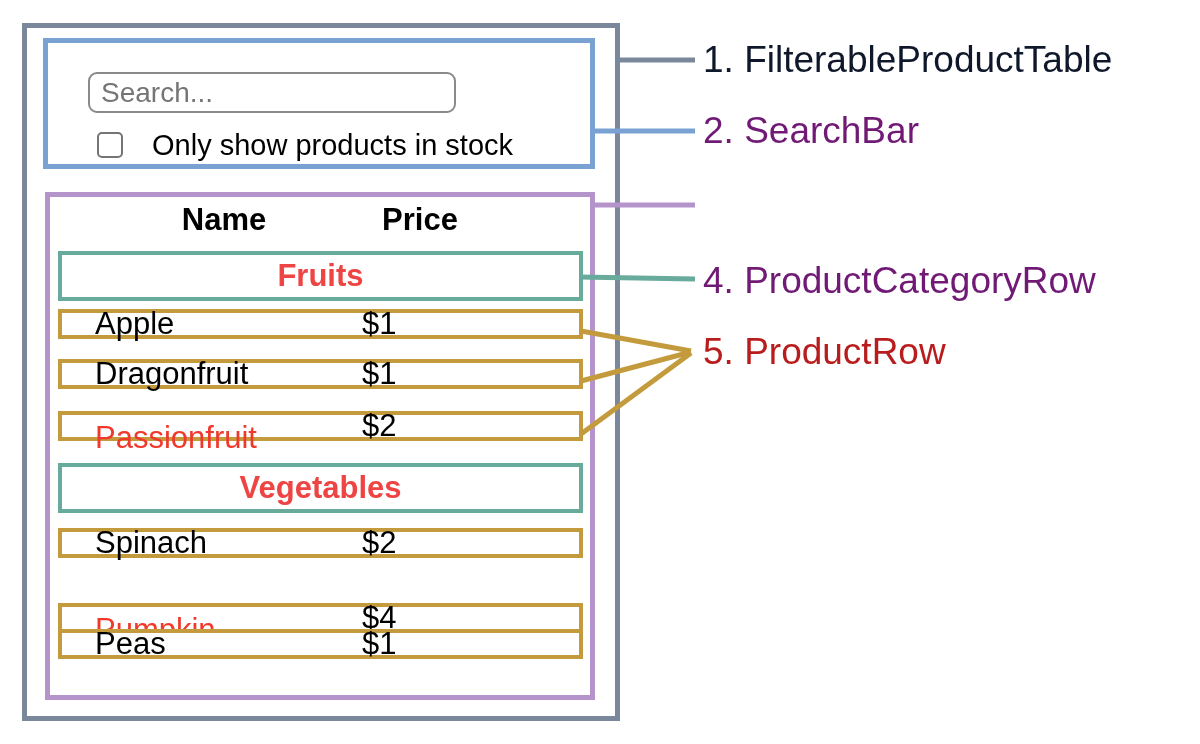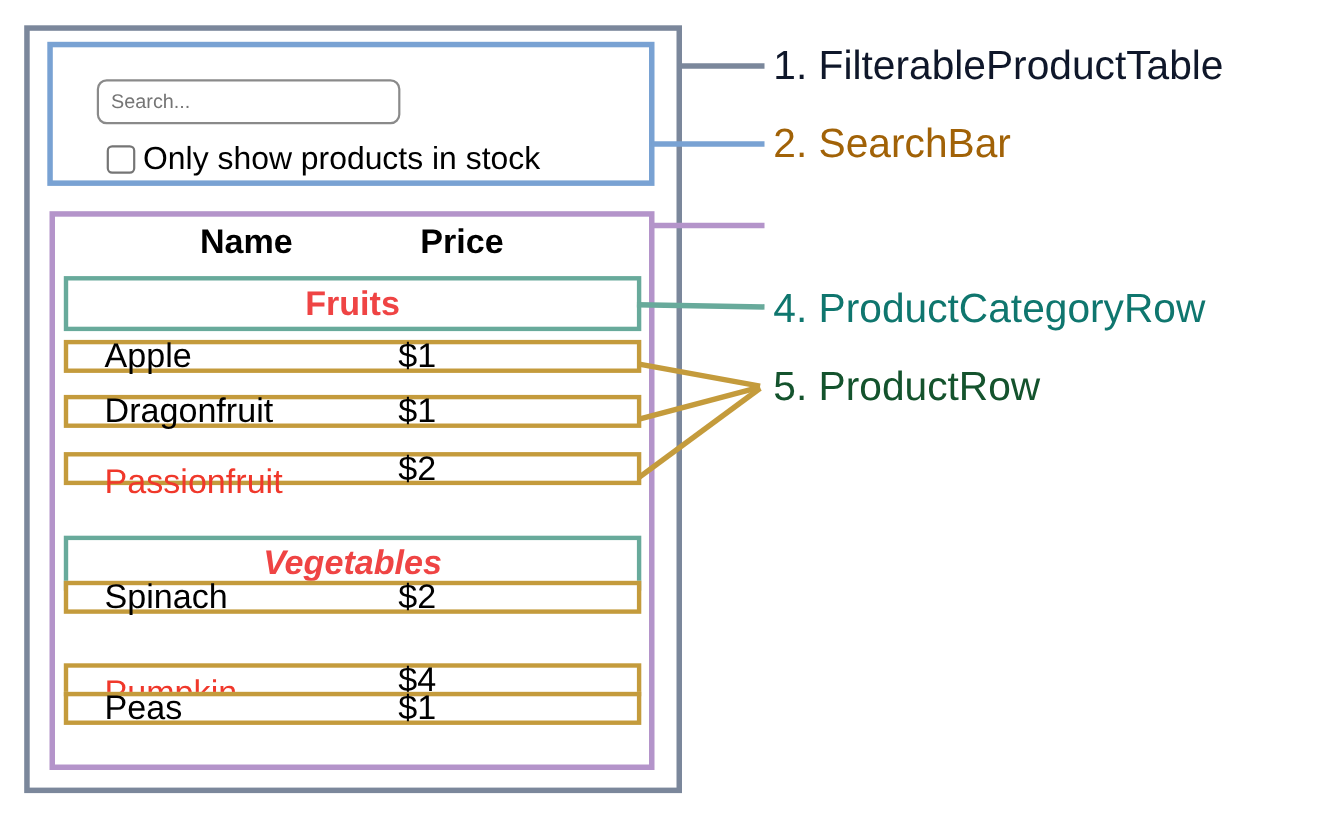--- a/index.html
+++ b/index.html
@@ -6,27 +6,27 @@
   body{font-family:"Liberation Sans",sans-serif;}
   .canvas{position:relative;width:1200px;height:744px;overflow:hidden;background:#fff;}
 
   
   .box{position:absolute;background:#fff;box-sizing:border-box;}
   .outer-box{left:22px;top:23px;width:598px;height:698px;border:5px solid var(--container,#7b879b);}
   .searchbar-box{left:43px;top:38px;width:552px;height:131px;border:5px solid var(--searchbar,#79a2d3);}
   .producttable-box{left:45px;top:192px;width:550px;height:508px;border:5px solid var(--producttable,#b494ca);}
 
   
-  .search-input{position:absolute;left:88px;top:72px;width:276px;height:41px;box-sizing:border-box;
+  .search-input{position:absolute;left:88px;top:72px;width:368px;height:41px;box-sizing:border-box;
     border:2px solid #8a8a8a;border-radius:9px;padding:0 11px;font-family:"Liberation Sans",sans-serif;
-    font-size:18px;color:#333;outline:none;}
+    font-size:28px;color:#333;outline:none;}
   .search-input::placeholder{color:#757575;opacity:1;}
   .checkbox{position:absolute;left:97px;top:132px;width:26px;height:26px;box-sizing:border-box;
     border:2px solid #757575;border-radius:5px;background:#fff;cursor:pointer;}
-  .checkbox-label{position:absolute;left:130px;top:129px;font-size:29px;line-height:32px;color:#000;cursor:pointer;}
+  .checkbox-label{position:absolute;left:152px;top:129px;font-size:29px;line-height:32px;color:#000;cursor:pointer;}
 
   
   .th{position:absolute;top:202px;width:170px;height:36px;text-align:center;font-weight:bold;
       font-size:31px;line-height:36px;color:#000;}
   .th-name{left:139px;}
   .th-price{left:335px;}
 
   
   .category-row,.product-row{position:absolute;left:58px;width:525px;background:#fff;box-sizing:border-box;
     display:flex;align-items:center;}
@@ -77,21 +77,21 @@
       <span class="cell-price">$1</span>
     </div>
     <div class="product-row" style="top: 359px;">
       <span class="cell-name">Dragonfruit</span>
       <span class="cell-price">$1</span>
     </div>
     <div class="product-row" style="top: 411px;">
       <span class="cell-name oos">Passionfruit</span>
       <span class="cell-price">$2</span>
     </div>
-    <div class="category-row" style="top: 487px; font-style: italic;">
+    <div class="category-row" style="top: 463px;">
       <span>Vegetables</span>
     </div>
     <div class="product-row" style="top: 528px;">
       <span class="cell-name">Spinach</span>
       <span class="cell-price">$2</span>
     </div>
     <div class="product-row" style="top: 603px;">
       <span class="cell-name oos">Pumpkin</span>
       <span class="cell-price">$4</span>
     </div>
@@ -106,26 +106,26 @@
     <line class="line-teal" x1="579" y1="277" x2="695" y2="279" stroke-width="5"></line>
     <line class="line-gold" x1="581" y1="331" x2="691" y2="351" stroke-width="5"></line>
     <line class="line-gold" x1="581" y1="381" x2="691" y2="352" stroke-width="5"></line>
     <line class="line-gold" x1="581" y1="434" x2="691" y2="353" stroke-width="5"></line>
   </svg>
 
   <div class="hier-label hl-1" style="color: #0f172a;">
     <span>1.</span>
     <span>FilterableProductTable</span>
   </div>
-  <div class="hier-label hl-2" style="color: #a16207;">
+  <div class="hier-label hl-2" style="color: #701a75;">
     <span>2.</span>
     <span>SearchBar</span>
   </div>
-  <div class="hier-label hl-4" style="color: #0f766e;">
+  <div class="hier-label hl-4" style="color: #701a75;">
     <span>4.</span>
     <span>ProductCategoryRow</span>
   </div>
-  <div class="hier-label hl-5" style="color: #14532d;">
+  <div class="hier-label hl-5" style="color: #b91c1c;">
     <span>5.</span>
     <span>ProductRow</span>
   </div>
 
 </div>
 
 </body></html>

